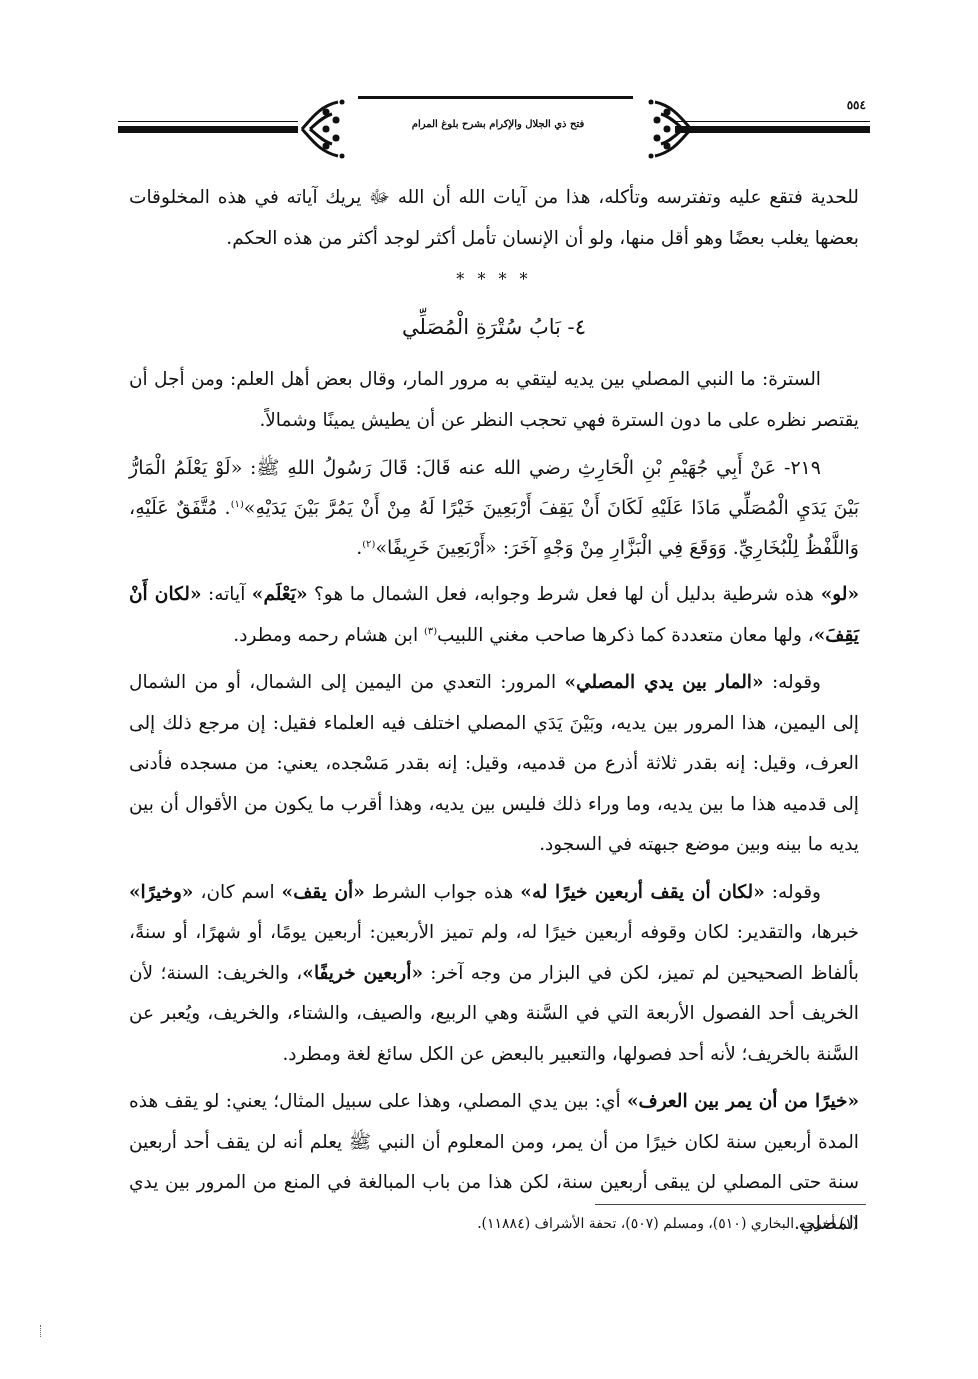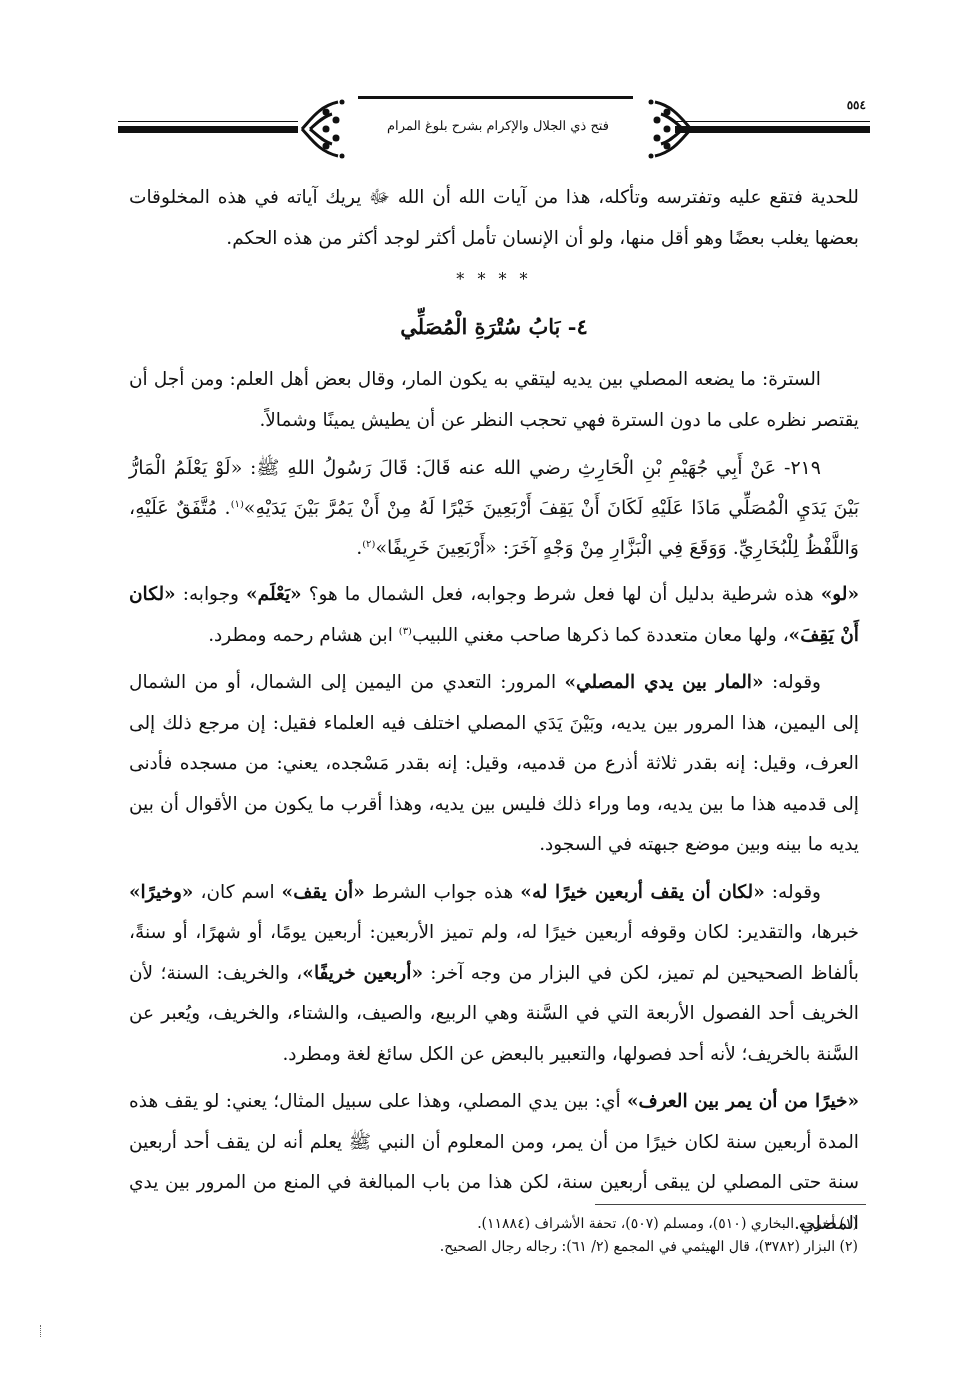--- a/index.html
+++ b/index.html
@@ -77,22 +77,22 @@
       font-size: 12px;
       font-weight: bold;
       letter-spacing: 2px;
     }
     .running-title {
       position: absolute;
       left: 235px;
       width: 290px;
       top: 22px;
       text-align: center;
-      font-size: 13px;
-      font-weight: normal;
+      font-size: 10px;
+      font-weight: bold;
       direction: rtl;
     }
     .ornament {
       position: absolute;
       top: 2px;
       width: 52px;
       height: 62px;
     }
     .ornament.right { left: 525px; }
     .ornament.left  { left: 180px; }
@@ -114,21 +114,21 @@
     .indent { text-indent: 38px; }
     .stars {
       text-align: center;
       font-size: 16px;
       line-height: 30px;
       margin-top: 4px !important;
       letter-spacing: 4px;
     }
     .chapter-title {
       text-align: center;
-      font-weight: bold;
+      font-weight: normal;
       font-size: 21px;
       line-height: 50px;
       margin-bottom: 6px !important;
     }
     .hadith {
       font-size: 19px;
       line-height: 40px;
       margin-top: 2px !important;
     }
     .bold { font-weight: bold; }
@@ -218,33 +218,32 @@
     <div class="page-number">٥٥٤</div>
   </div>
 
   <div class="content">
     <p>للحدية فتقع عليه وتفترسه وتأكله، هذا من آيات الله أن الله ﷻ يريك آياته في هذه المخلوقات بعضها يغلب بعضًا وهو أقل منها، ولو أن الإنسان تأمل أكثر لوجد أكثر من هذه الحكم.</p>
 
     <p class="stars">* * * *</p>
 
     <p class="chapter-title">٤- بَابُ سُتْرَةِ الْمُصَلِّي</p>
 
-    <p class="indent">السترة: ما يضعه المصلي بين يديه ليتقي به يكون المار، وقال بعض أهل العلم: ومن أجل أن يقتصر نظره على ما دون السترة فهي تحجب النظر عن أن يطيش يمينًا وشمالاً.</p>
+    <p class="indent">السترة: ما النبي المصلي بين يديه ليتقي به مرور المار، وقال بعض أهل العلم: ومن أجل أن يقتصر نظره على ما دون السترة فهي تحجب النظر عن أن يطيش يمينًا وشمالاً.</p>
 
     <p class="hadith indent"><span>٢١٩- عَنْ أَبِي جُهَيْمِ بْنِ الْحَارِثِ رضي الله عنه قَالَ: قَالَ رَسُولُ اللهِ ﷺ:</span> <span>«لَوْ يَعْلَمُ الْمَارُّ بَيْنَ يَدَيِ الْمُصَلِّي مَاذَا عَلَيْهِ لَكَانَ أَنْ يَقِفَ أَرْبَعِينَ خَيْرًا لَهُ مِنْ أَنْ يَمُرَّ بَيْنَ يَدَيْهِ»</span><sup>(١)</sup><span>. مُتَّفَقٌ عَلَيْهِ، وَاللَّفْظُ لِلْبُخَارِيِّ. وَوَقَعَ فِي الْبَزَّارِ مِنْ وَجْهٍ آخَرَ: «أَرْبَعِينَ خَرِيفًا»</span><sup>(٢)</sup><span>.</span></p>
 
-    <p><span class="bold">«لو»</span><span> هذه شرطية بدليل أن لها فعل شرط وجوابه، فعل الشمال ما هو؟ </span><span class="bold">«يَعْلَم»</span><span> وجوابه: </span><span class="bold">«لكان أَنْ يَقِفَ»</span><span>، ولها معان متعددة كما ذكرها صاحب مغني اللبيب</span><sup>(٣)</sup><span> ابن هشام رحمه ومطرد.</span></p>
+    <p><span class="bold">«لو»</span><span> هذه شرطية بدليل أن لها فعل شرط وجوابه، فعل الشمال ما هو؟ </span><span class="bold">«يَعْلَم»</span><span> آياته: </span><span class="bold">«لكان أَنْ يَقِفَ»</span><span>، ولها معان متعددة كما ذكرها صاحب مغني اللبيب</span><sup>(٣)</sup><span> ابن هشام رحمه ومطرد.</span></p>
 
     <p class="indent"><span>وقوله: </span><span class="bold">«المار بين يدي المصلي»</span><span> المرور: التعدي من اليمين إلى الشمال، أو من الشمال إلى اليمين، هذا المرور بين يديه، وبَيْنَ يَدَي المصلي اختلف فيه العلماء فقيل: إن مرجع ذلك إلى العرف، وقيل: إنه بقدر ثلاثة أذرع من قدميه، وقيل: إنه بقدر مَسْجده، يعني: من مسجده فأدنى إلى قدميه هذا ما بين يديه، وما وراء ذلك فليس بين يديه، وهذا أقرب ما يكون من الأقوال أن بين يديه ما بينه وبين موضع جبهته في السجود.</span></p>
 
     <p class="indent"><span>وقوله: </span><span class="bold">«لكان أن يقف أربعين خيرًا له»</span><span> هذه جواب الشرط </span><span class="bold">«أن يقف»</span><span> اسم كان، </span><span class="bold">«وخيرًا»</span><span> خبرها، والتقدير: لكان وقوفه أربعين خيرًا له، ولم تميز الأربعين: أربعين يومًا، أو شهرًا، أو سنةً، بألفاظ الصحيحين لم تميز، لكن في البزار من وجه آخر: </span><span class="bold">«أربعين خريفًا»</span><span>، والخريف: السنة؛ لأن الخريف أحد الفصول الأربعة التي في السَّنة وهي الربيع، والصيف، والشتاء، والخريف، ويُعبر عن السَّنة بالخريف؛ لأنه أحد فصولها، والتعبير بالبعض عن الكل سائغ لغة ومطرد.</span></p>
 
     <p><span class="bold">«خيرًا من أن يمر بين العرف»</span><span> أي: بين يدي المصلي، وهذا على سبيل المثال؛ يعني: لو يقف هذه المدة أربعين سنة لكان خيرًا من أن يمر، ومن المعلوم أن النبي ﷺ يعلم أنه لن يقف أحد أربعين سنة حتى المصلي لن يبقى أربعين سنة، لكن هذا من باب المبالغة في المنع من المرور بين يدي المصلي.</span></p>
   </div>
 
   <div class="fn-rule"></div>
   <div class="footnotes">
     <div>(١) أخرجه البخاري (٥١٠)، ومسلم (٥٠٧)، تحفة الأشراف (١١٨٨٤).</div>
-    <div>(٢) البزار (٣٧٨٢)، قال الهيثمي في المجمع (٢/ ٦١): رجاله رجال الصحيح.</div>
   </div>
 
   <div class="specks"></div>
 </div>
 
 </body></html>

